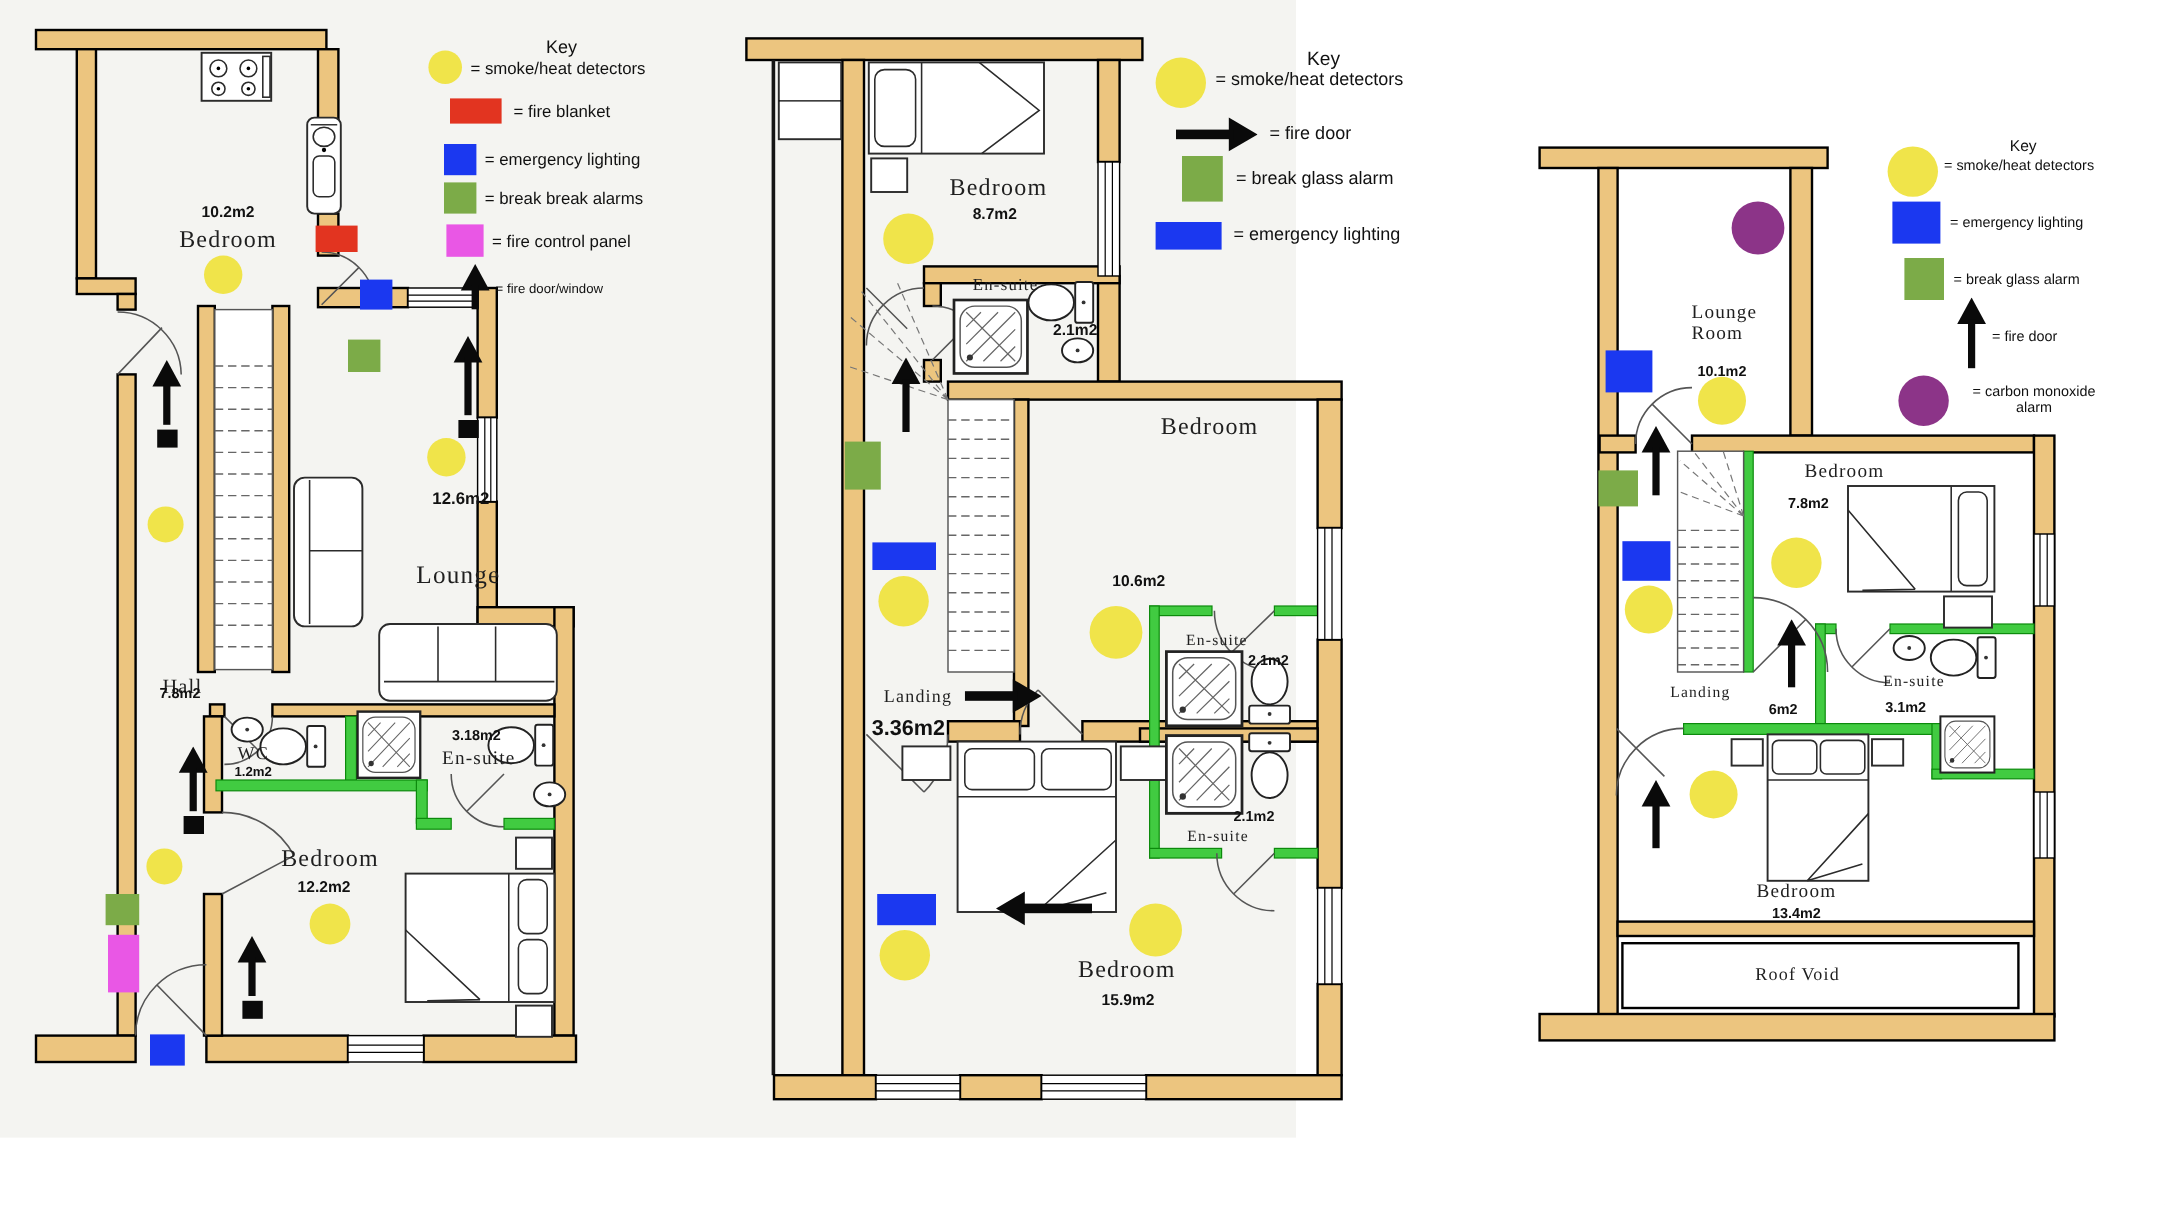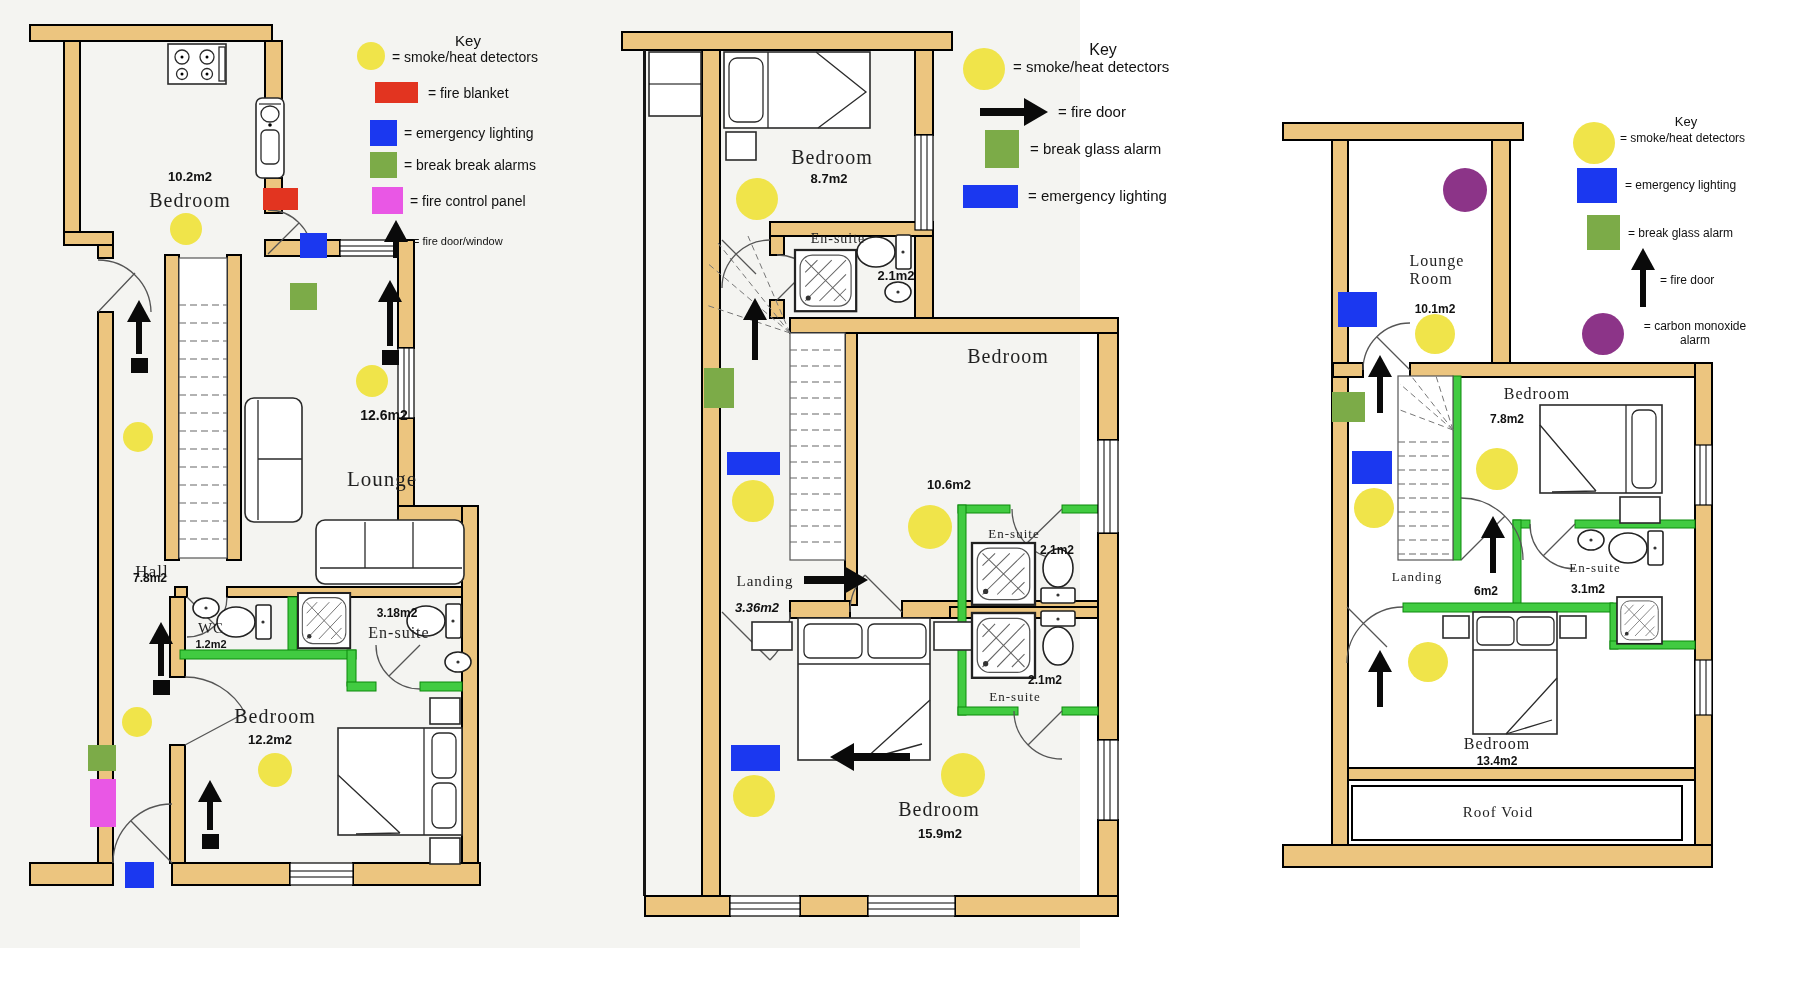--- a/index.html
+++ b/index.html
@@ -345,21 +345,21 @@
       <div class="room-area" style="left: 270px; top: 739px; font-size: 13px;">12.2m2</div>
       <div class="room-name" style="left: 832px; top: 157px; font-size: 20px;">Bedroom</div>
       <div class="room-area" style="left: 829px; top: 178px; font-size: 13px;">8.7m2</div>
       <div class="room-name" style="left: 838px; top: 239px; font-size: 14px;">En-suite</div>
       <div class="room-area" style="left: 896px; top: 275px; font-size: 13px;">2.1m2</div>
       <div class="room-name" style="left: 1008px; top: 356px; font-size: 20px;">Bedroom</div>
       <div class="room-area" style="left: 949px; top: 484px; font-size: 13px;">10.6m2</div>
       <div class="room-name" style="left: 1014px; top: 534px; font-size: 13px;">En-suite</div>
       <div class="room-area" style="left: 1057px; top: 550px; font-size: 12px;">2.1m2</div>
       <div class="room-name" style="left: 765px; top: 582px; font-size: 15px;">Landing</div>
-      <div class="room-area" style="left: 757px; top: 607px; font-size: 13px; font-style: italic;">3.36m2</div>
+      <div class="room-area" style="left: 757px; top: 607px; font-size: 18px;">3.36m2</div>
       <div class="room-name" style="left: 1015px; top: 697px; font-size: 13px;">En-suite</div>
       <div class="room-area" style="left: 1045px; top: 680px; font-size: 12px;">2.1m2</div>
       <div class="room-name" style="left: 939px; top: 809px; font-size: 20px;">Bedroom</div>
       <div class="room-area" style="left: 940px; top: 833px; font-size: 13px;">15.9m2</div>
       <div class="room-name" style="left: 1437px; top: 270px; font-size: 16px;">Lounge
 Room</div>
       <div class="room-area" style="left: 1435px; top: 309px; font-size: 12px;">10.1m2</div>
       <div class="room-name" style="left: 1537px; top: 394px; font-size: 16px;">Bedroom</div>
       <div class="room-area" style="left: 1507px; top: 419px; font-size: 12px;">7.8m2</div>
       <div class="room-name" style="left: 1417px; top: 577px; font-size: 13px;">Landing</div>

